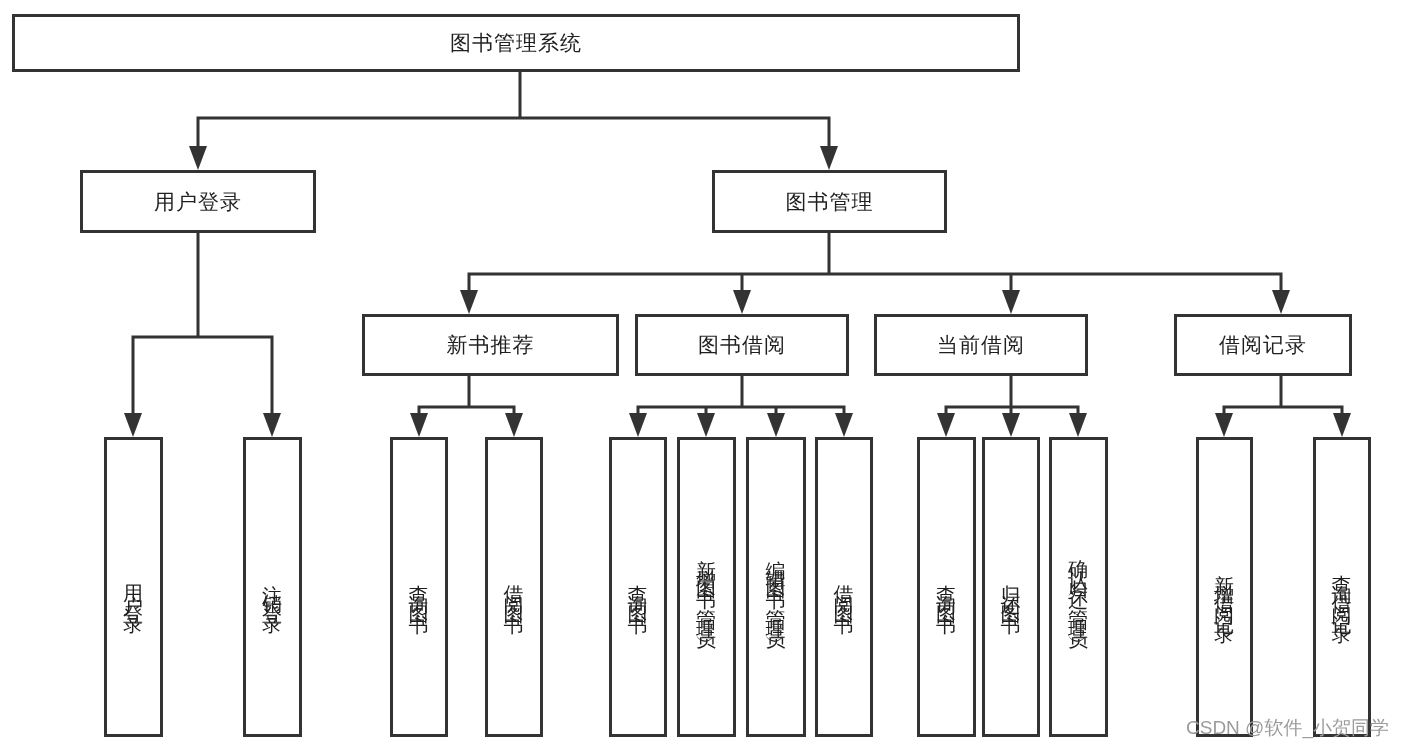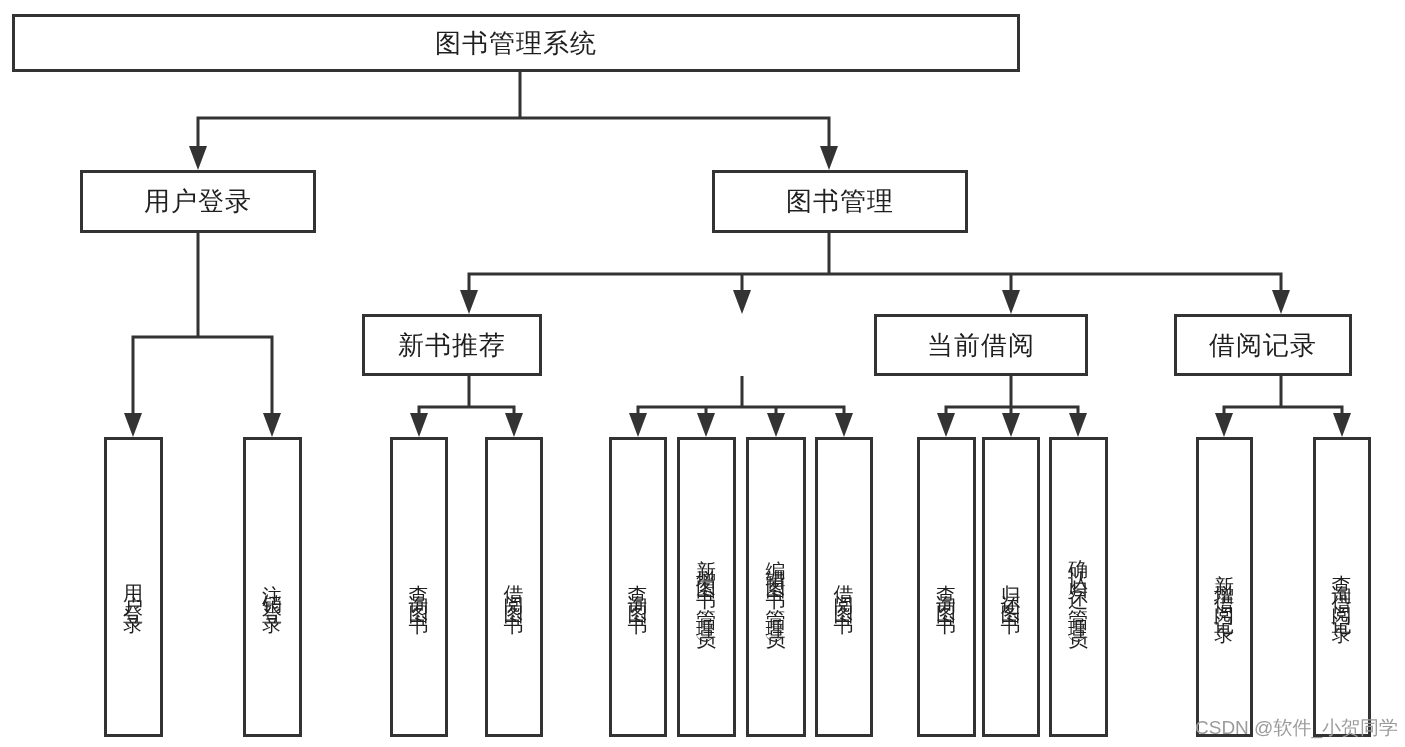--- a/index.html
+++ b/index.html
@@ -7,29 +7,29 @@
     position:relative;width:1405px;height:747px;background:#ffffff;overflow:hidden;
     font-family:"Liberation Sans","DejaVu Sans",sans-serif;color:#1f1f1f;
   }
   .wires{position:absolute;left:0;top:0;z-index:1;}
   .box{
     position:absolute;z-index:2;box-sizing:border-box;
     border:3px solid #333333;background:#ffffff;
     display:flex;align-items:center;justify-content:center;
     text-align:center;
   }
-  .box.h{font-size:26px;letter-spacing:1px;}
+  .box.h{font-size:21px;letter-spacing:1px;}
   .box.v{
     writing-mode:vertical-rl;text-orientation:mixed;
     font-size:20px;letter-spacing:10px;line-height:1;
     padding-top:4px;
   }
   .watermark{
     position:absolute;z-index:3;left:1186px;top:715px;
-    font-size:19px;color:#9b9b9b;white-space:nowrap;margin-left:9px;
+    font-size:19px;color:#9b9b9b;white-space:nowrap;
   }
 </style>
 </head>
 <body>
 
 <div class="canvas">
 
   <svg class="wires" width="1405" height="747" viewBox="0 0 1405 747">
     <g stroke="#333333" stroke-width="3" fill="none">
       <path d="M520 72 V118 M196.5 118 H830.5 M198 118 V152 M829 118 V152"></path>
@@ -59,23 +59,24 @@
       <polygon points="1002,413 1020,413 1011,437"></polygon>
       <polygon points="1069,413 1087,413 1078,437"></polygon>
       <polygon points="1215,413 1233,413 1224,437"></polygon>
       <polygon points="1333,413 1351,413 1342,437"></polygon>
     </g>
   </svg>
 
   <div class="box h" style="left:12px;top:14px;width:1008px;height:58px">图书管理系统</div>
 
   <div class="box h" style="left:80px;top:170px;width:236px;height:63px">用户登录</div>
-  <div class="box h" style="left:712px;top:170px;width:256px;height:63px">图书管理</div>
+  <div class="box h" style="left:712px;top:170px;width:235px;height:63px">图书管理</div>
 
-  <div class="box h" style="left:362px;top:314px;width:180px;height:62px">新书推荐</div>
+  <div class="box h" style="left:362px;top:314px;width:257px;height:62px">新书推荐</div>
+  <div class="box h" style="left:635px;top:314px;width:214px;height:62px">图书借阅</div>
   <div class="box h" style="left:874px;top:314px;width:214px;height:62px">当前借阅</div>
   <div class="box h" style="left:1174px;top:314px;width:178px;height:62px">借阅记录</div>
 
   <div class="box v" style="left:104px;top:437px;width:59px;height:300px">用户登录</div>
   <div class="box v" style="left:243px;top:437px;width:59px;height:300px">注销登录</div>
 
   <div class="box v" style="left:390px;top:437px;width:58px;height:300px">查询图书</div>
   <div class="box v" style="left:485px;top:437px;width:58px;height:300px">借阅图书</div>
 
   <div class="box v" style="left:609px;top:437px;width:58px;height:300px">查询图书</div>

